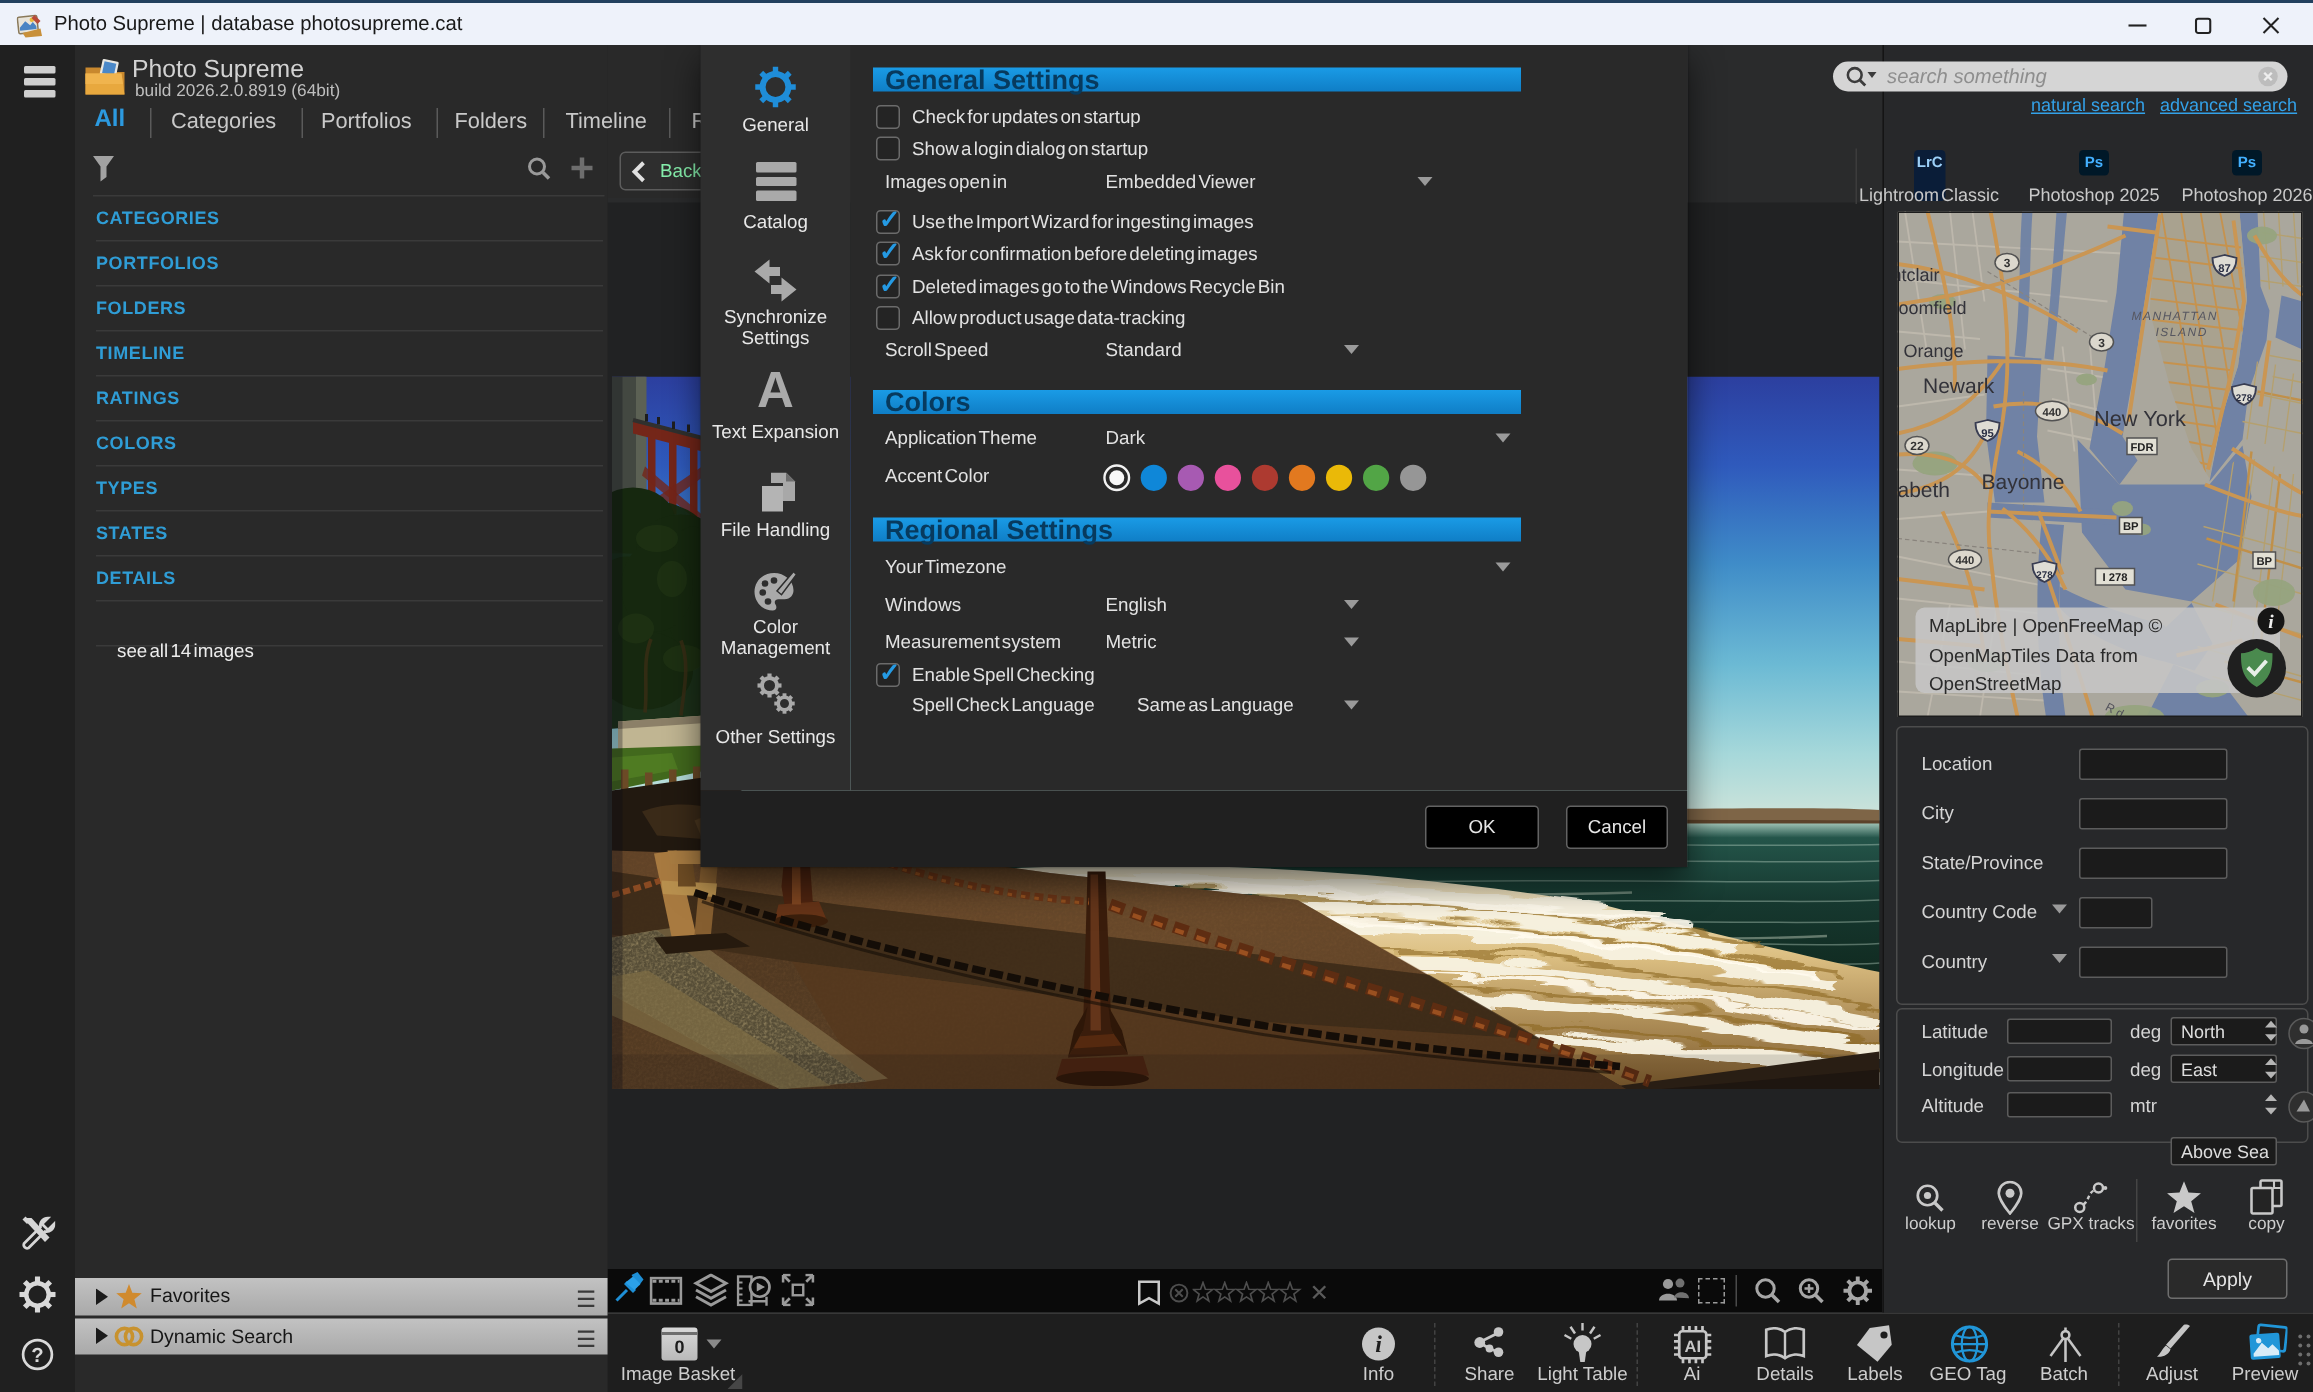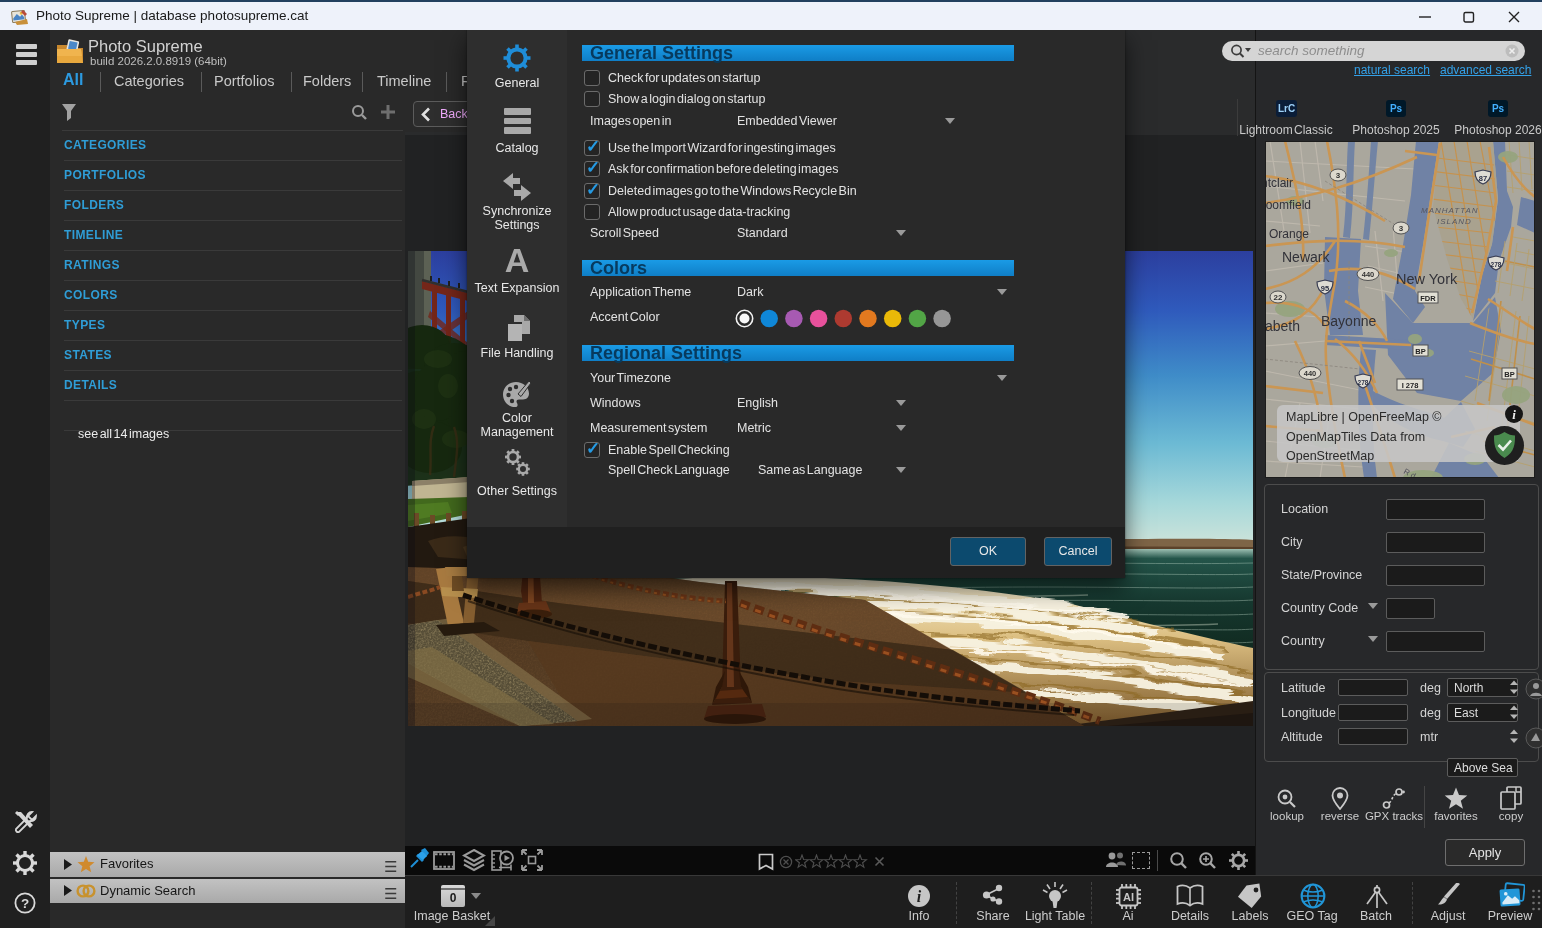--- a/index.html
+++ b/index.html
@@ -32,21 +32,21 @@
   
   #dialog{left:467px;top:30px;width:658px;height:548px;box-shadow:0 10px 22px rgba(0,0,0,.6),0 0 2px rgba(0,0,0,.5);}
   #dnav{left:0;top:0;width:100px;height:497px;background:#2e2e2e;}
   #dcontent{left:100px;top:0;width:558px;height:497px;background:#292929;}
   #dfooter{left:0;top:497px;width:658px;height:51px;background:#202020;}
   .dhead{position:absolute;left:15px;width:432px;height:16px;background:linear-gradient(#1a9be6,#0f7ec6);
          color:#073a5e;font-size:18px;font-weight:bold;line-height:16px;padding-left:8px;box-sizing:border-box;}
   .drow{position:absolute;font-size:12.5px;color:#e2e2e2;word-spacing:-2px;}
   .cb{position:absolute;left:17px;width:14px;height:14px;background:#242424;border:1.5px solid #6b6b6b;border-radius:3px;}
   .ck::after{content:"\2713";position:absolute;left:1px;top:-5px;font-size:17px;font-weight:bold;color:#259ae3;}
-  .dbtn{position:absolute;width:74px;height:27px;background:#0c4a6e;border:1px solid #636363;border-radius:3px;
+  .dbtn{position:absolute;width:74px;height:27px;background:#000000;border:1px solid #636363;border-radius:3px;
         color:#e8e8e8;font-size:12.5px;text-align:center;line-height:27px;}
   .navlbl{position:absolute;width:100px;text-align:center;font-size:12.5px;color:#e8e8e8;}
   .tri{position:absolute;width:0;height:0;border-left:5px solid transparent;border-right:5px solid transparent;border-top:6px solid #9a9a9a;}
 </style></head>
 <body>
 
 <div class="abs" id="center"></div>
 <div class="abs" style="left:405px;top:30px;width:850px;height:105px;background:#2a2b2c;"></div>
 <div class="abs" id="photo" style="left:408px;top:251px;width:845px;height:475px;">
 <svg width="845" height="475" viewBox="0 0 845 475">
@@ -496,21 +496,21 @@
     <line x1="12" y1="12" x2="16" y2="16" stroke="#9a9a9a" stroke-width="2.4"></line>
   </svg>
   <svg class="abs" style="left:329px;top:73px" width="18" height="18" viewBox="0 0 18 18">
     <path d="M9 2 V16 M2 9 H16" stroke="#6e6e6e" stroke-width="3"></path>
   </svg>
 
   <div class="abs" style="left:363px;top:71px;width:108px;height:26px;background:#2e2e2e;border:1px solid #5c5c5c;border-radius:4px;box-sizing:border-box;">
     <svg class="abs" style="left:6px;top:5px" width="12" height="15" viewBox="0 0 12 15">
       <path d="M9 1.5 L3 7.5 L9 13.5" fill="none" stroke="#e0e0e0" stroke-width="2.6"></path>
     </svg>
-    <div class="abs" style="left:26px;top:5px;font-size:12.5px;color:#f0abfc;text-align:right;">Back</div>
+    <div class="abs" style="left:26px;top:5px;font-size:12.5px;color:#86efac;text-align:right;">Back</div>
   </div>
 
   <div class="abs" style="left:12px;top:100px;width:341px;border-top:1px solid #3a3a3a;"></div>
   <div id="lp-list">
     <div class="lpitem" style="top:0px">CATEGORIES</div>
     <div class="lpitem" style="top:30px">PORTFOLIOS</div>
     <div class="lpitem" style="top:60px">FOLDERS</div>
     <div class="lpitem" style="top:90px">TIMELINE</div>
     <div class="lpitem" style="top:120px">RATINGS</div>
     <div class="lpitem" style="top:150px">COLORS</div>
@@ -588,21 +588,21 @@
   <div class="abs" style="left:36px;top:2px;font-size:13.5px;font-style:italic;color:#8e8e8e;">search something</div>
   <svg class="abs" style="left:283px;top:3px" width="14" height="14" viewBox="0 0 14 14">
     <circle cx="7" cy="7" r="6.5" fill="#bdbdbd"></circle>
     <path d="M4.5 4.5 L9.5 9.5 M9.5 4.5 L4.5 9.5" stroke="#eeeeee" stroke-width="1.6"></path>
   </svg>
 </div>
 <div class="abs" style="left:1354px;top:63px;font-size:12px;color:#33a1e8;text-decoration:underline;">natural search</div>
 <div class="abs" style="left:1440px;top:63px;font-size:12px;color:#33a1e8;text-decoration:underline;">advanced search</div>
 
 <div class="abs" style="left:1237px;top:99px;width:1px;height:37px;background:#3c3c3c;"></div>
-<div class="abs" style="left:1276px;top:100px;width:21px;height:17px;background:#0a1d38;border-radius:3px;
+<div class="abs" style="left:1276px;top:100px;width:21px;height:34px;background:#0a1d38;border-radius:3px;
      color:#9cd0f8;font-size:10px;font-weight:bold;text-align:center;line-height:17px;">LrC</div>
 <div class="abs" style="left:1386px;top:100px;width:20px;height:17px;background:#001828;border-radius:3px;
      color:#43b0ff;font-size:10px;font-weight:bold;text-align:center;line-height:17px;">Ps</div>
 <div class="abs" style="left:1488px;top:100px;width:20px;height:17px;background:#001828;border-radius:3px;
      color:#43b0ff;font-size:10px;font-weight:bold;text-align:center;line-height:17px;">Ps</div>
 <div class="abs" style="left:1236px;top:123px;width:100px;text-align:center;font-size:12px;color:#c9c9c9;word-spacing:-2px;">Lightroom Classic</div>
 <div class="abs" style="left:1346px;top:123px;width:100px;text-align:center;font-size:12px;color:#c9c9c9;">Photoshop 2025</div>
 <div class="abs" style="left:1448px;top:123px;width:100px;text-align:center;font-size:12px;color:#c9c9c9;">Photoshop 2026</div>
 
 <div class="abs" id="mapwrap" style="left:1265px;top:141px;width:270px;height:337px;">

